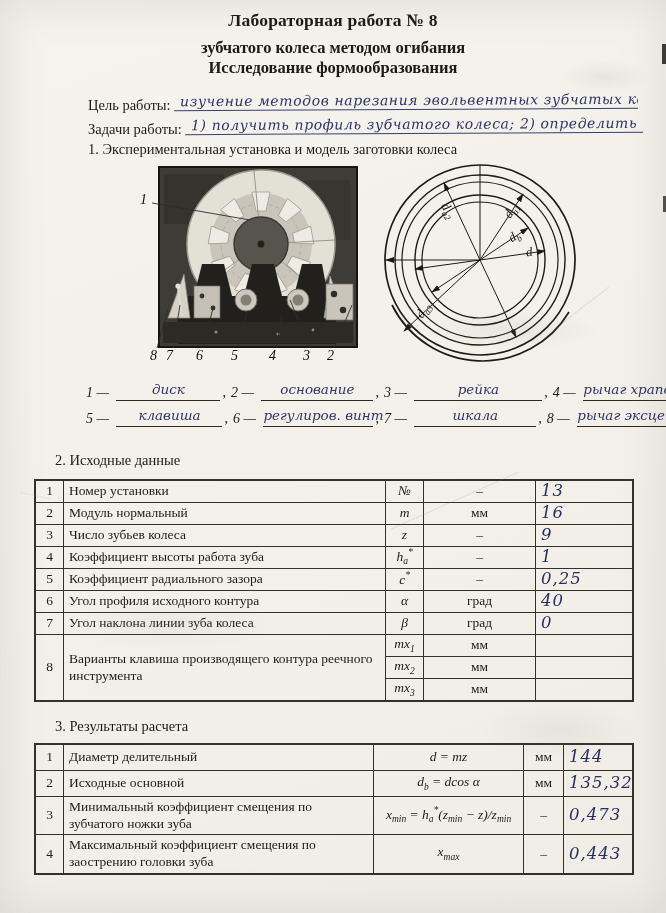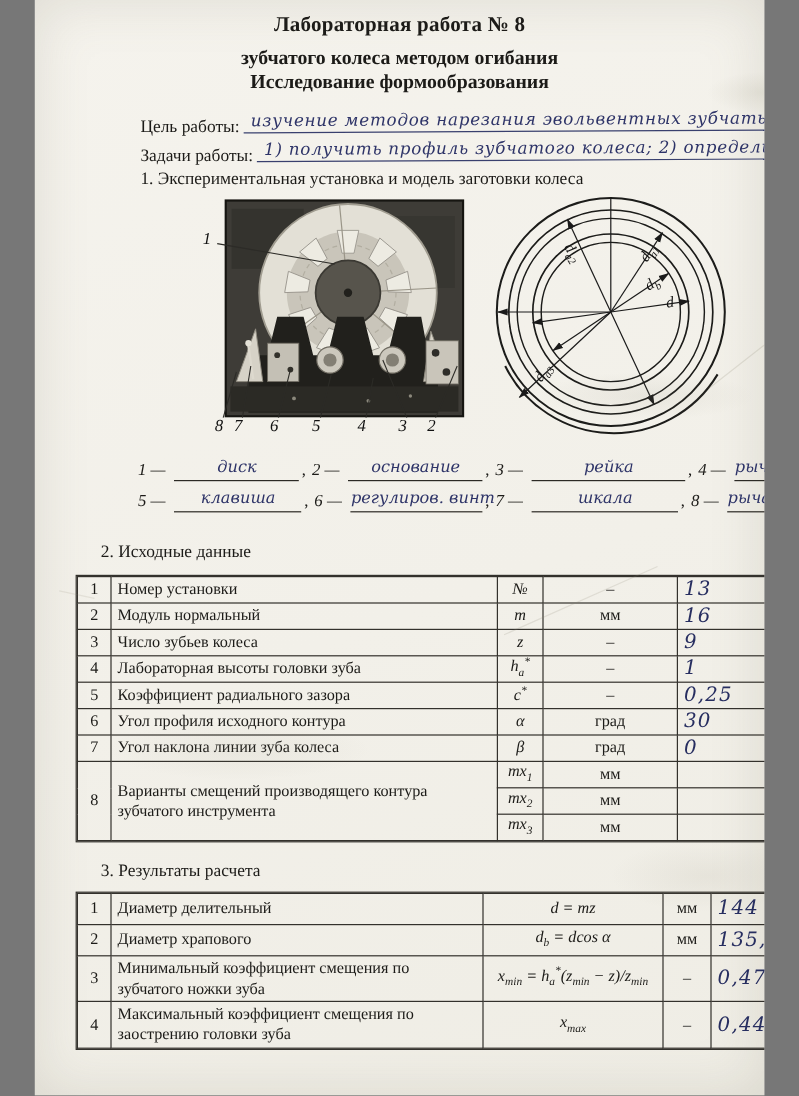--- a/index.html
+++ b/index.html
@@ -1,17 +1,17 @@
 <!DOCTYPE html>
 <html><head>
 <meta charset="utf-8">
 <style>
   html,body{margin:0;padding:0;background:#777;}
   .page{
-    position:relative;width:608px;height:913px;margin:0 auto;
+    position:relative;width:666px;height:913px;margin:0 auto;
     background:linear-gradient(160deg,#f5f3ed 0%,#f2f0e9 55%,#efede5 100%);
     font-family:"Liberation Serif",serif;color:#1c1b18;overflow:hidden;
     box-shadow:inset 0 0 45px rgba(120,115,95,.18);
   }
   .abs{position:absolute;}
   .title-block{left:30px;right:30px;top:10px;text-align:center;}
   .t1{font-size:17.5px;font-weight:bold;letter-spacing:.2px;}
   .t2{font-size:16.5px;font-weight:bold;margin-top:7px;line-height:20px;}
   .line-row{left:88px;right:10px;font-size:14.5px;white-space:nowrap;}
   .hw{font-family:"DejaVu Serif",serif;font-style:italic;color:#2e3468;}
@@ -206,49 +206,49 @@
     </tr>
     <tr style="height:22px">
       <td class="c">3</td>
       <td>Число зубьев колеса</td>
       <td class="c sym">z</td>
       <td class="c">–</td>
       <td class="val">9</td>
     </tr>
     <tr style="height:22px">
       <td class="c">4</td>
-      <td>Лабораторная высоты головки зуба</td>
+      <td>Коэффициент высоты работа зуба</td>
       <td class="c sym">h<sub>a</sub><sup>*</sup></td>
       <td class="c">–</td>
       <td class="val">1</td>
     </tr>
     <tr style="height:22px">
       <td class="c">5</td>
       <td>Коэффициент радиального зазора</td>
       <td class="c sym">c<sup>*</sup></td>
       <td class="c">–</td>
       <td class="val">0,25</td>
     </tr>
     <tr style="height:22px">
       <td class="c">6</td>
       <td>Угол профиля исходного контура</td>
       <td class="c sym">α</td>
       <td class="c">град</td>
-      <td class="val">30</td>
+      <td class="val">40</td>
     </tr>
     <tr style="height:22px">
       <td class="c">7</td>
       <td>Угол наклона линии зуба колеса</td>
       <td class="c sym">β</td>
       <td class="c">град</td>
       <td class="val">0</td>
     </tr>
     <tr style="height:22px">
       <td class="c" rowspan="3">8</td>
-      <td rowspan="3">Варианты смещений производящего контура зубчатого инструмента</td>
+      <td rowspan="3">Варианты клавиша производящего контура реечного инструмента</td>
       <td class="c sym">mx<sub>1</sub></td>
       <td class="c">мм</td>
       <td class="val"></td>
     </tr>
     <tr style="height:22px">
       <td class="c sym">mx<sub>2</sub></td>
       <td class="c">мм</td>
       <td class="val"></td>
     </tr>
     <tr style="height:22px">
@@ -272,21 +272,21 @@
     <tbody>
         <tr style="height:26px">
       <td class="c">1</td>
       <td>Диаметр делительный</td>
       <td class="c sym">d = mz</td>
       <td class="c">мм</td>
       <td class="val">144</td>
     </tr>
     <tr style="height:26px">
       <td class="c">2</td>
-      <td>Диаметр храпового</td>
+      <td>Исходные основной</td>
       <td class="c sym">d<sub>b</sub> = dcos α</td>
       <td class="c">мм</td>
       <td class="val">135,32</td>
     </tr>
     <tr style="height:38px">
       <td class="c">3</td>
       <td>Минимальный коэффициент смещения по зубчатого ножки зуба</td>
       <td class="c sym">x<sub>min</sub> = h<sub>a</sub><sup>*</sup>(z<sub>min</sub> − z)/z<sub>min</sub></td>
       <td class="c">–</td>
       <td class="val">0,473</td>

